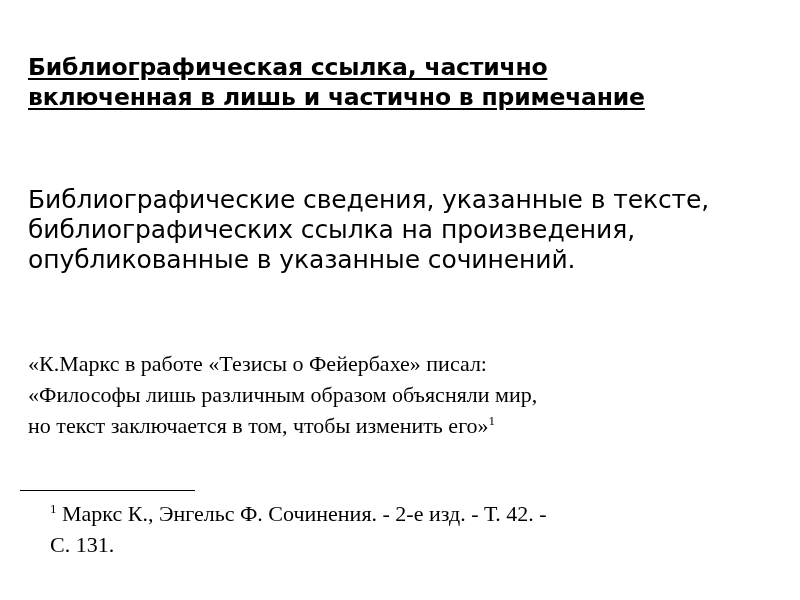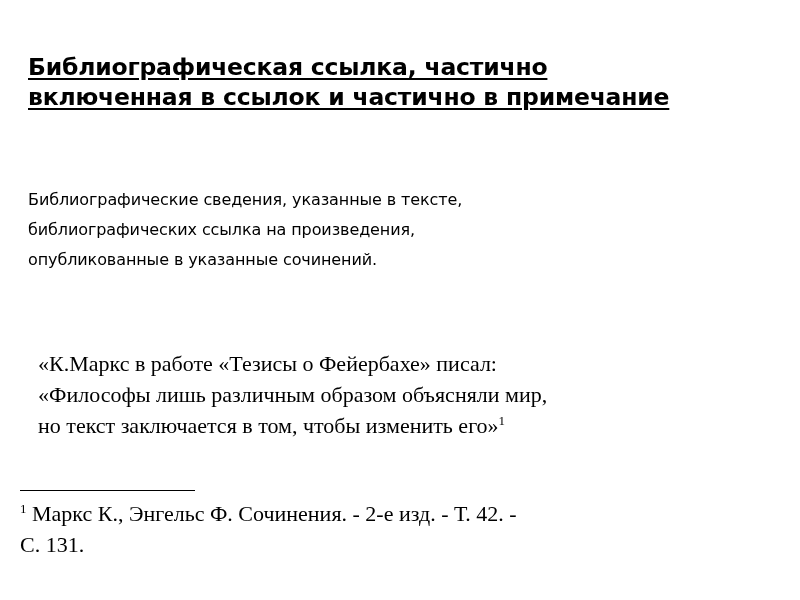--- a/index.html
+++ b/index.html
@@ -38,31 +38,30 @@
     white-space: nowrap;
   }
   .body-block {
     position: absolute;
     left: 28px;
     top: 185px;
     width: 720px;
   }
   .para-sans {
     font-family: "DejaVu Sans", sans-serif;
-    font-size: 16px;
+    font-size: 25px;
     line-height: 30px;
     letter-spacing: -0.1px;
     white-space: nowrap;
   }
   .quote-block {
     position: absolute;
     left: 28px;
     top: 348px;
     width: 720px;
-    margin-left: 10px;
   }
   .para-serif {
     font-family: "Liberation Serif", serif;
     font-size: 22px;
     line-height: 31px;
     white-space: nowrap;
   }
   .sup {
     font-size: 13px;
     vertical-align: super;
@@ -80,30 +79,31 @@
     position: absolute;
     left: 20px;
     top: 498px;
     width: 760px;
   }
   .footnote-line {
     font-family: "Liberation Serif", serif;
     font-size: 22px;
     line-height: 31px;
     white-space: nowrap;
+    margin-left: 30px;
   }
 </style>
 </head>
 <body>
 
 <div class="slide">
 
   <div class="title-block">
     <div class="title-line">Библиографическая ссылка, частично</div>
-    <div class="title-line">включенная в ссылок и частично в примечание</div>
+    <div class="title-line">включенная в лишь и частично в примечание</div>
   </div>
 
   <div class="body-block">
     <div class="para-sans">Библиографические сведения, указанные в тексте,</div>
     <div class="para-sans">библиографических ссылка на произведения,</div>
     <div class="para-sans">опубликованные в указанные сочинений.</div>
   </div>
 
   <div class="quote-block">
     <div class="para-serif">«К.Маркс в работе «Тезисы о Фейербахе» писал:</div>

